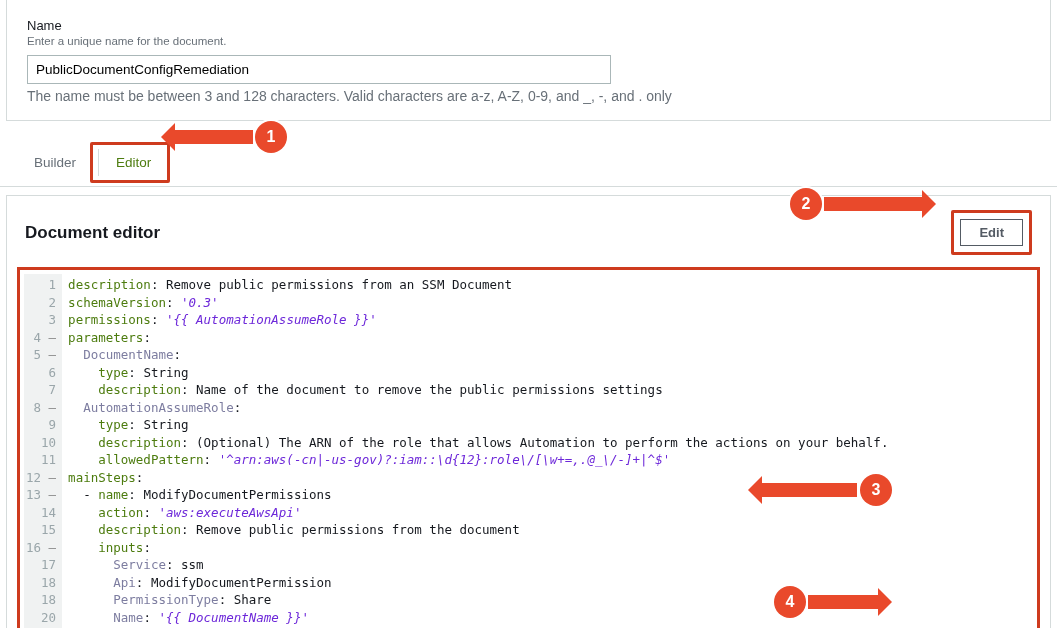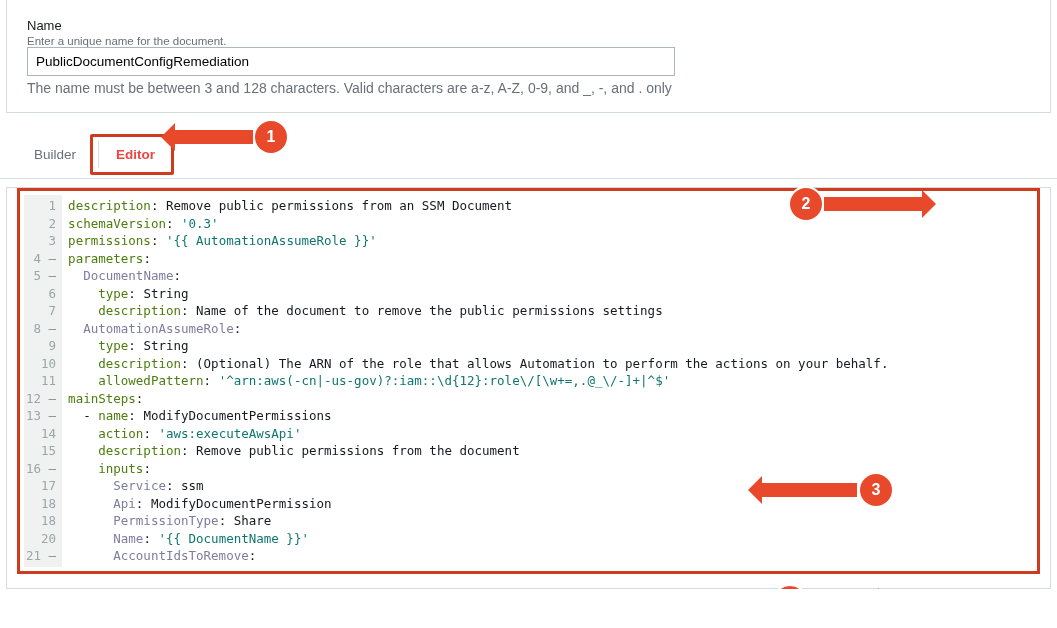--- a/index.html
+++ b/index.html
@@ -11,30 +11,30 @@
       width: 1057px;
     }
     .panel {
       border: 1px solid #d5dbdb;
       border-top: none;
       padding: 18px 20px 16px 20px;
       margin: 0 6px;
       background: #fff;
     }
     .section-label { font-size: 13px; color: #16191f; font-weight: 400; margin-bottom: 2px; }
-    .section-sub { font-size: 11.5px; color: #687078; margin-bottom: 0; }
+    .section-sub { font-size: 11.5px; color: #687078; margin-bottom: 8px; }
     .input-field {
-      width: 648px; padding: 6px 8px;
+      width: 584px; padding: 6px 8px;
       border: 1px solid #aab7b8; font-size: 13.5px;
     }
     .help-text { font-size: 14px; color: #687078; margin-top: 4px; }
 
     .tabs-row { display: flex; align-items: center; padding: 3px 20px 3px 20px; border-bottom: 1px solid #d5dbdb; margin: 18px 0 0 0; text-align: center; }
     .tab { padding: 8px 14px; font-size: 13.5px; color: #687078; }
-    .tab.active { color: #ef4444; font-weight: 700; }
+    .tab.active { color: #4d7c0f; font-weight: 400; }
     .tab-highlight-box { border: 3px solid #ce3b1e; border-radius: 2px; padding: 2px; display: flex; }
     .tab-highlight-box .divider { width: 1px; background: #d5dbdb; align-self: stretch; margin: 2px 3px; }
 
     .doc-editor-wrap { margin: 8px 6px 0 6px; border: 1px solid #d5dbdb; }
     .doc-editor-header {
       display: flex; justify-content: space-between; align-items: center;
       padding: 14px 18px 12px 18px;
     }
     .doc-editor-title { font-size: 17px; font-weight: 700; }
     .edit-btn-box { border: 3px solid #ce3b1e; border-radius: 2px; padding: 6px; }
@@ -43,21 +43,21 @@
       padding: 5px 18px; font-size: 13px; font-weight: 700;
     }
 
     .editor-box { margin: 0 10px 14px 10px; border: 3px solid #ce3b1e; padding: 4px; }
     .code-area { display: flex; font-family: Menlo, Consolas, monospace; font-size: 12.5px; }
     .gutter { background: #f0f2f2; color: #9aa6aa; text-align: right; min-width: 35px; padding: 2px 6px 2px 2px; }
     .gutter div { height: 17.5px; line-height: 17.5px; }
     .lines { padding: 2px 0 2px 6px; flex: 1; background: #fff; }
     .lines div { height: 17.5px; line-height: 17.5px; white-space: pre; }
     .key { color: #4d7c0f; }
-    .str { color: #0f766e; }
+    .str { color: #6d28d9; font-style: italic; }
     .id  { color: #7d7da0; }
     .fold-dash { color: #888; }
 
     
     .anno-layer { position: absolute; top: 0; left: 0; width: 1057px; height: 628px; pointer-events: none; }
     .badge {
       position: absolute; width: 32px; height: 32px; border-radius: 50%;
       background: #e9492b; color: #fff; font-weight: 700; font-size: 16px;
       display: flex; align-items: center; justify-content: center;
       box-shadow: 0 0 0 2px #fff;
@@ -85,20 +85,26 @@
 
   <div class="tabs-row">
     <span class="tab">Builder</span>
     <span class="tab-highlight-box">
       <span class="divider"></span>
       <span class="tab active">Editor</span>
     </span>
   </div>
 
   <div class="doc-editor-wrap">
+    <div class="doc-editor-header">
+      <div class="doc-editor-title">Document editor</div>
+      <div class="edit-btn-box">
+        <button class="edit-btn">Edit</button>
+      </div>
+    </div>
 
     <div class="editor-box">
       <div class="code-area">
         <div class="gutter" id="gutter">
             <div>1</div>
             <div>2</div>
             <div>3</div>
             <div>4 <span class="fold-dash">–</span></div>
             <div>5 <span class="fold-dash">–</span></div>
             <div>6</div>

